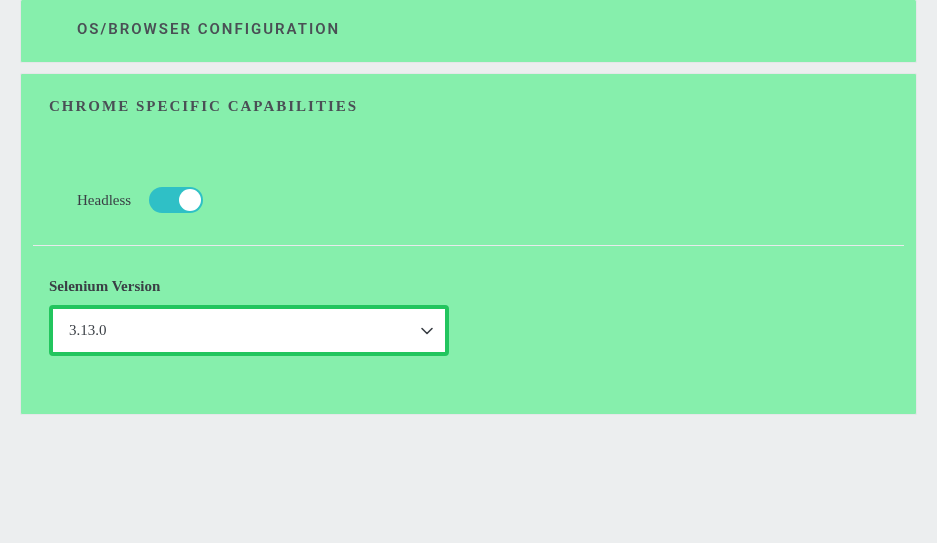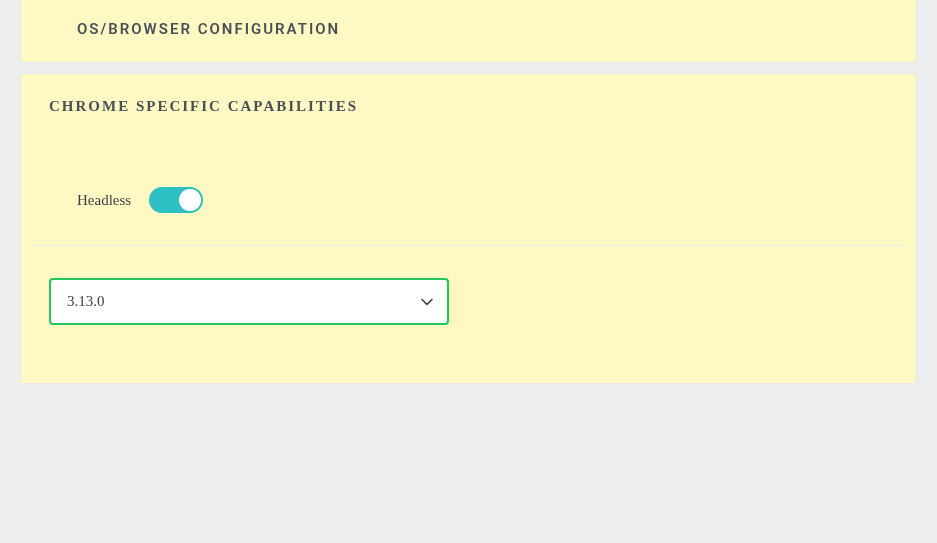--- a/index.html
+++ b/index.html
@@ -8,21 +8,21 @@
       padding: 0;
     }
     body {
       font-family: -apple-system, BlinkMacSystemFont, "Segoe UI", Roboto, "Helvetica Neue", Arial, sans-serif;
       background: #eceeef;
       width: 937px;
       height: 543px;
       overflow: hidden;
     }
     .panel {
-      background: #fef9c3;
+      background: #86efac;
       border: 1px solid #e5e7e9;
       border-radius: 2px;
       margin: 0 20px;
     }
     .panel-top {
       margin-top: 0;
       border-top: none;
       padding: 20px 28px 24px 28px;
     }
     .panel-bottom {
@@ -84,21 +84,21 @@
     .select-wrap {
       position: relative;
       width: 400px;
     }
     .select-display {
       width: 100%;
       padding: 13px 44px 13px 16px;
       font-size: 15px;
       color: #3a3f45;
       background: #ffffff;
-      border: 2px solid #22c55e;
+      border: 4px solid #22c55e;
       border-radius: 4px;
       cursor: pointer;
       text-align: left;
       font-family: inherit;
     }
     .chevron {
       position: absolute;
       right: 14px;
       top: 50%;
       transform: translateY(-50%);
@@ -121,20 +121,21 @@
   <div class="toggle-row">
     <span class="toggle-label">Headless</span>
     <div class="toggle">
       <div class="toggle-knob"></div>
     </div>
   </div>
 
   <div class="divider"></div>
 
   <div class="form-group">
+    <label class="form-label">Selenium Version</label>
     <div class="select-wrap">
       <button type="button" class="select-display">3.13.0</button>
       <span class="chevron">
         <svg width="16" height="16" viewBox="0 0 16 16" fill="none">
           <path d="M3 5.5 L8 10.5 L13 5.5" stroke="#3a3f45" stroke-width="1.6" fill="none" stroke-linecap="round" stroke-linejoin="round"></path>
         </svg>
       </span>
     </div>
   </div>
 

